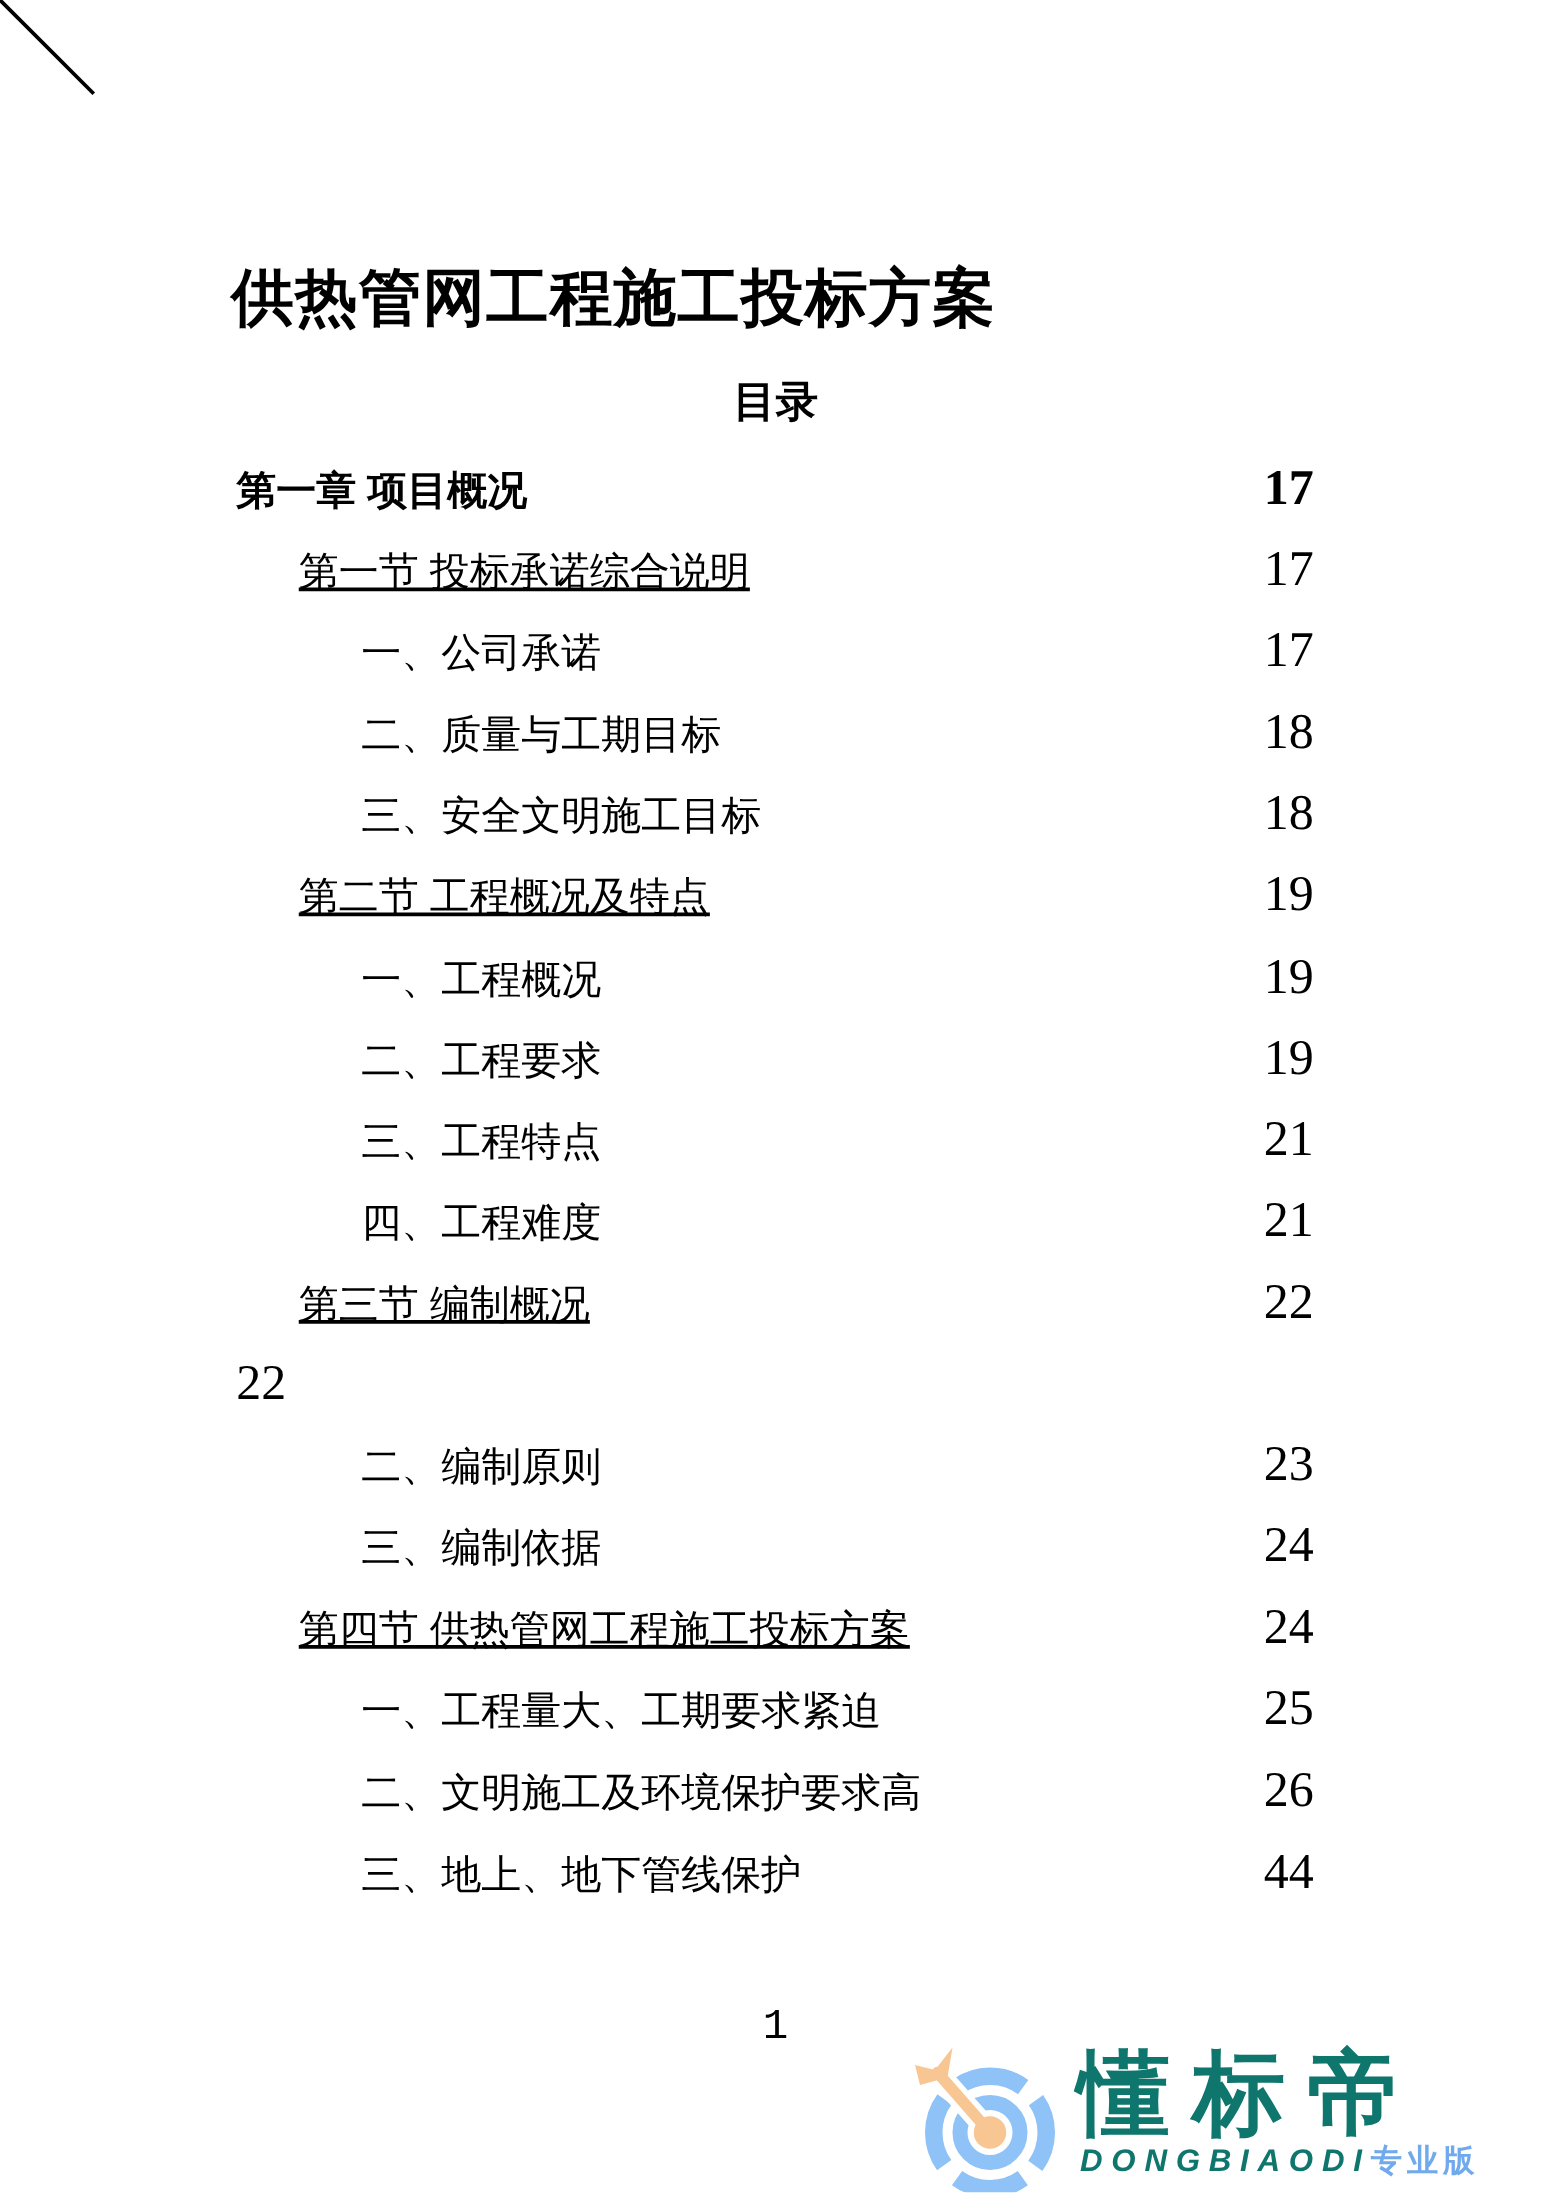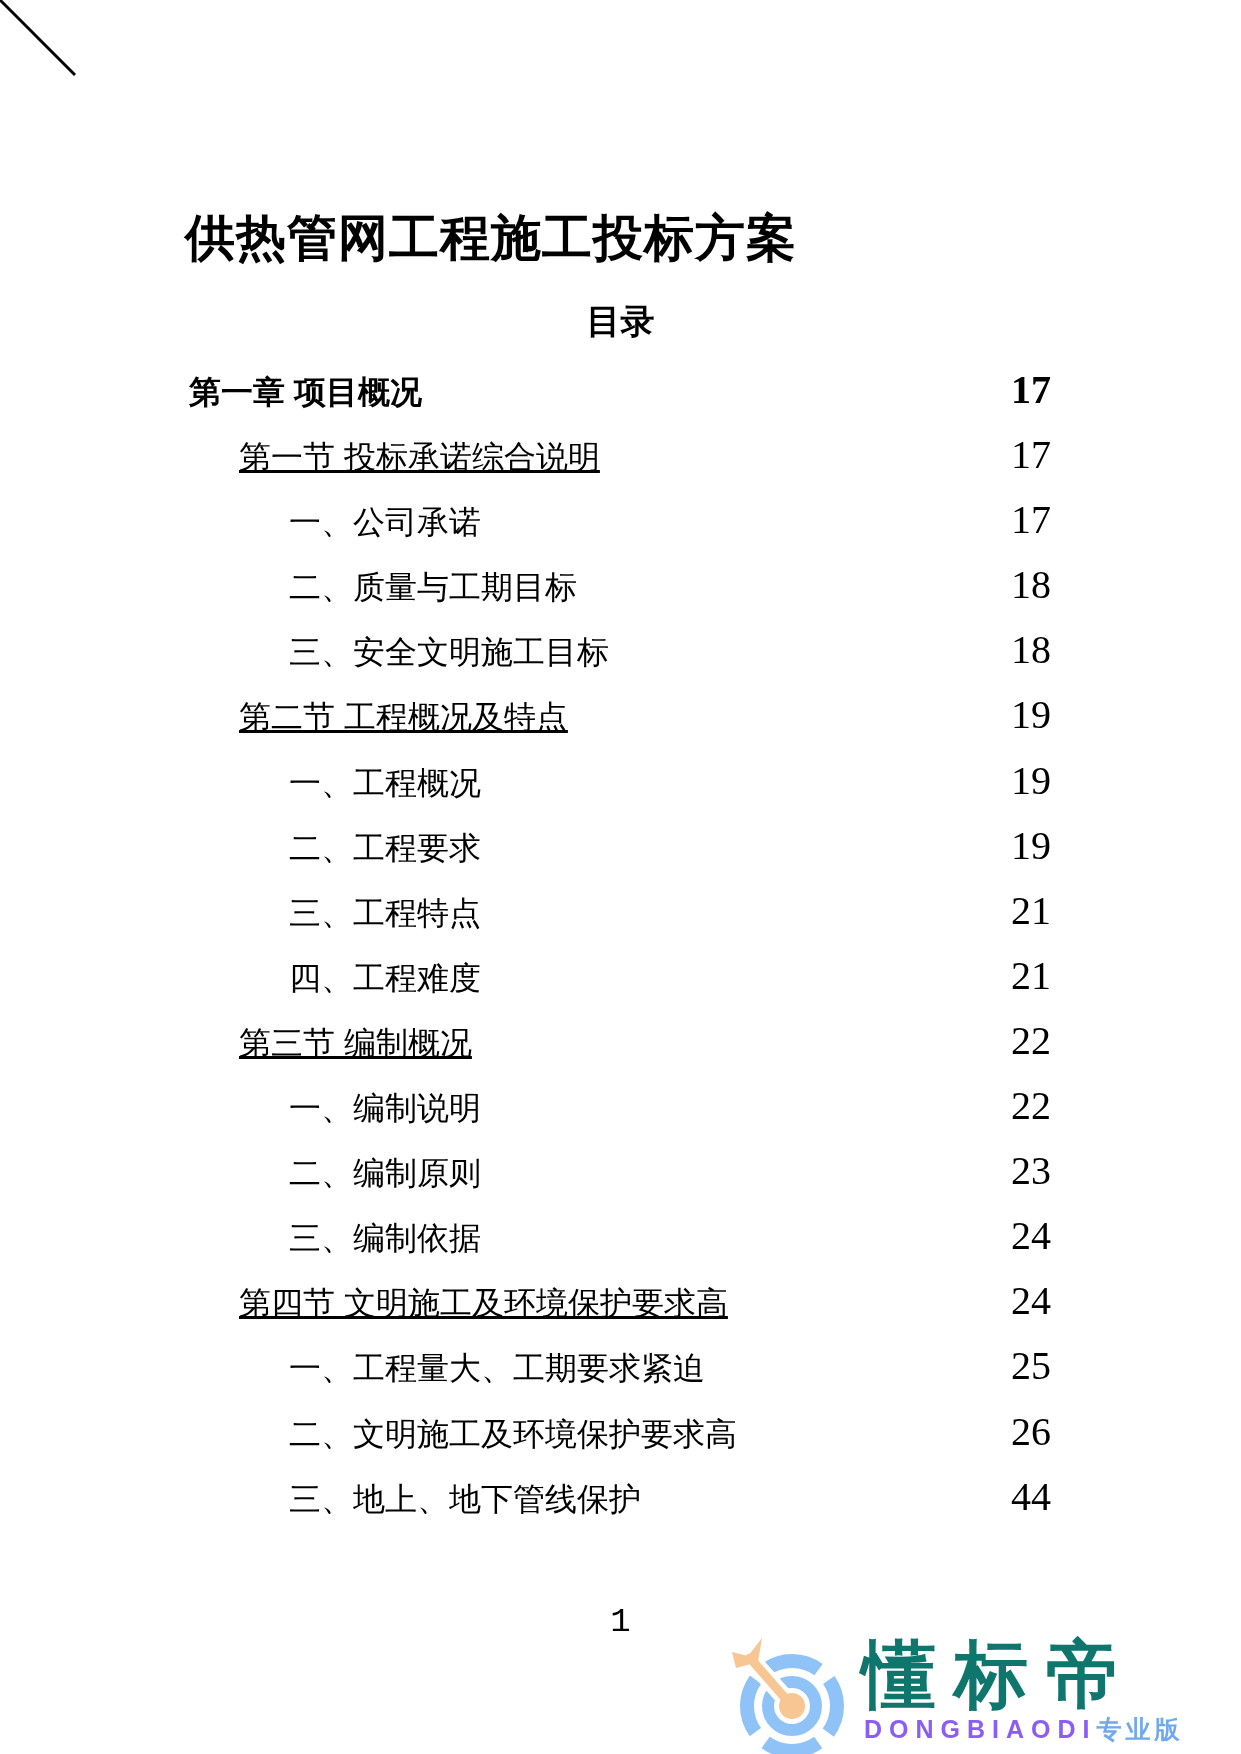--- a/index.html
+++ b/index.html
@@ -55,21 +55,21 @@
   .wm-name{
     margin:0;
     font-size:74px;line-height:74px;font-weight:700;
     color:#0f766e;letter-spacing:18px;white-space:nowrap;
   }
   .wm-sub{
     margin:4px 0 0 2px;
     font-size:25px;line-height:26px;font-weight:600;
     white-space:nowrap;
   }
-  .wm-latin{color:#8b5cf6;letter-spacing:7px;}
+  .wm-latin{color:#0f766e;letter-spacing:7px;font-style:italic;}
   .wm-edition{color:#71a9ed;letter-spacing:4px;}
 </style>
 </head>
 <body>
 
 <div class="page">
 
   <svg class="corner-line" width="90" height="90" viewBox="0 0 90 90">
     <line x1="-3" y1="-3" x2="75" y2="75" stroke="#000000" stroke-width="3"></line>
   </svg>
@@ -117,33 +117,32 @@
     </div>
       <div class="toc-row lvl3">
       <span class="entry-label">四、工程难度</span>
       <span class="entry-page">21</span>
     </div>
       <div class="toc-row lvl2">
       <span class="entry-label">第三节 编制概况</span>
       <span class="entry-page">22</span>
     </div>
       <div class="toc-row lvl3">
-      <span class="entry-label">一、编制说明</span>
       <span class="entry-page">22</span>
     </div>
       <div class="toc-row lvl3">
       <span class="entry-label">二、编制原则</span>
       <span class="entry-page">23</span>
     </div>
       <div class="toc-row lvl3">
       <span class="entry-label">三、编制依据</span>
       <span class="entry-page">24</span>
     </div>
       <div class="toc-row lvl2">
-      <span class="entry-label">第四节 文明施工及环境保护要求高</span>
+      <span class="entry-label">第四节 供热管网工程施工投标方案</span>
       <span class="entry-page">24</span>
     </div>
       <div class="toc-row lvl3">
       <span class="entry-label">一、工程量大、工期要求紧迫</span>
       <span class="entry-page">25</span>
     </div>
       <div class="toc-row lvl3">
       <span class="entry-label">二、文明施工及环境保护要求高</span>
       <span class="entry-page">26</span>
     </div>

